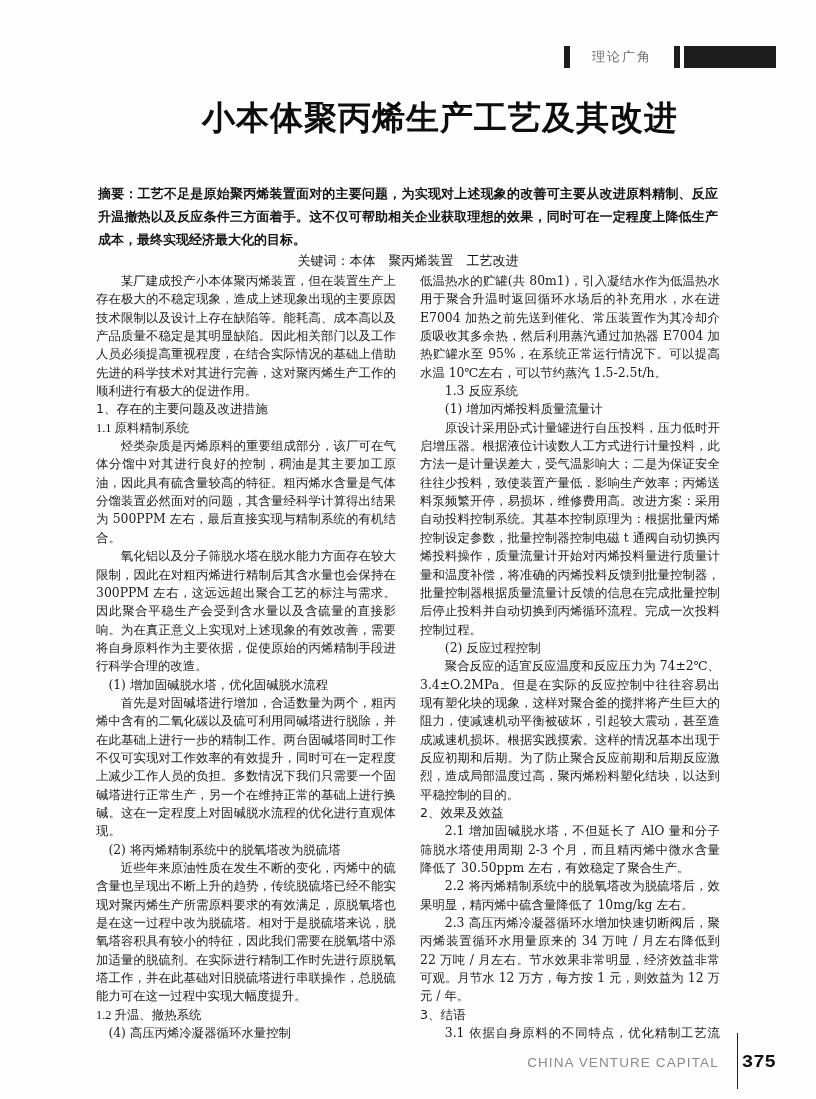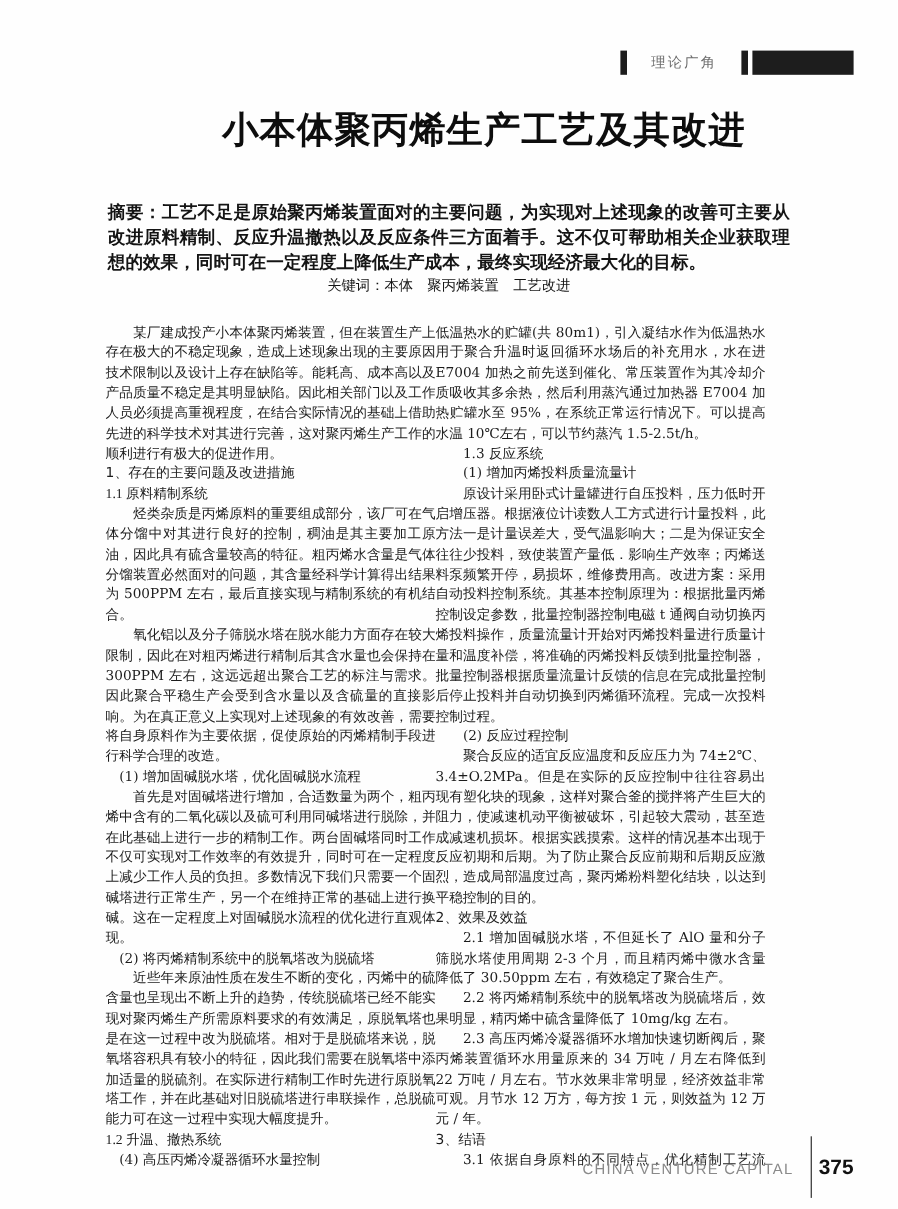--- a/index.html
+++ b/index.html
@@ -82,21 +82,21 @@
     font-family: "DejaVu Sans", "Liberation Sans", sans-serif;
     color: #1a1a1a;
   }
 
   
   .abstract {
     position: absolute;
     top: 182px;
     left: 98px;
     width: 620px;
-    font-size: 16px;
+    font-size: 13px;
     font-weight: bold;
     line-height: 23px;
     text-align: justify;
     font-family: Liberation Serif, serif;
     color: #141414;
   }
   .keywords {
     position: absolute;
     top: 251px;
     left: 98px;
@@ -110,21 +110,21 @@
   }
 
   
   .columns {
     position: absolute;
     top: 272px;
     left: 96px;
     width: 624px;
     height: 772px;
     display: flex;
-    margin-top: 21px;
+    gap: 24px;
   }
   .col {
     width: 300px;
     overflow: hidden;
   }
   .col p {
     margin: 0;
     font-size: 12.4px;
     line-height: 18.35px;
     text-align: justify;
@@ -165,21 +165,21 @@
     height: 56px;
     background: #1d1d1d;
     position: absolute;
     right: 38px;
     bottom: -16px;
   }
   .footer .pageno {
     font-size: 19px;
     font-weight: bold;
     color: #111;
-    font-family: Liberation Sans, sans-serif;
+    font-family: Liberation Mono, monospace;
     padding-left: 12px;
   }
 </style>
 </head>
 <body>
 
 <div class="page">
 
   <div class="runhead">
     <div class="bar-left"></div>

